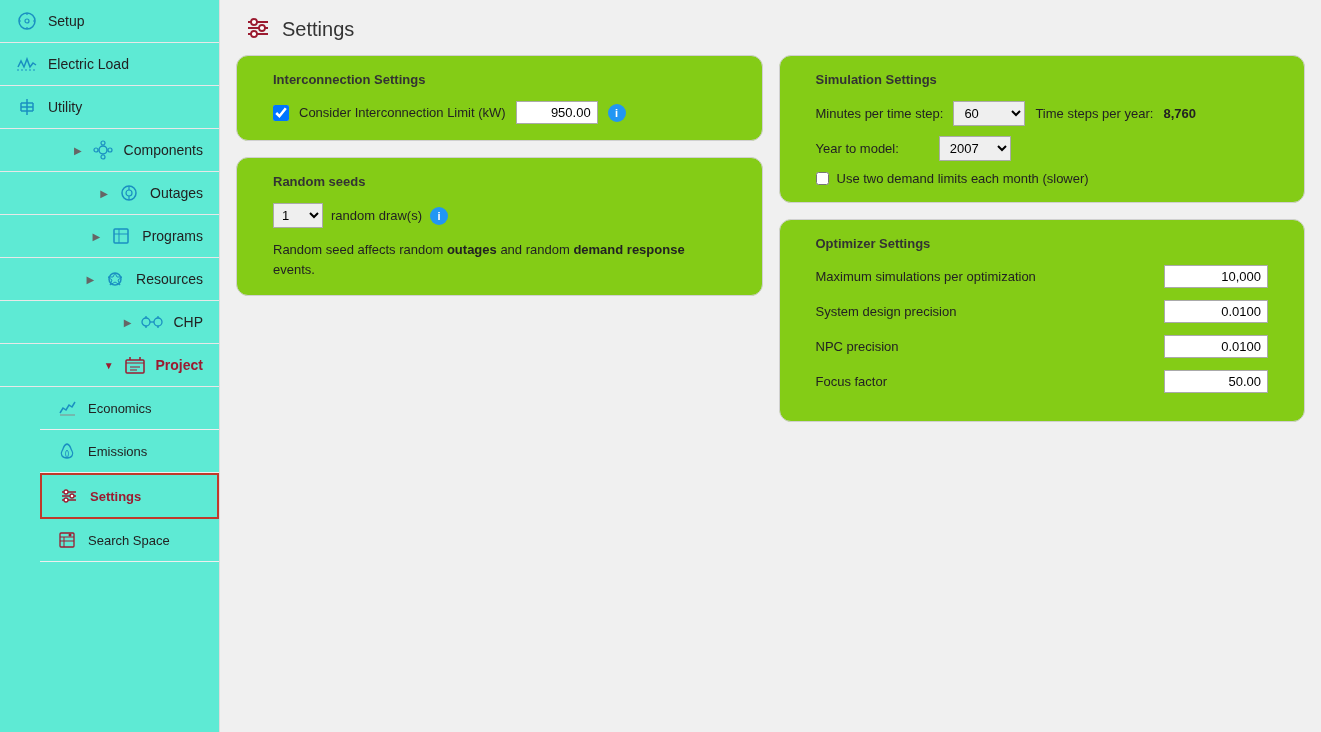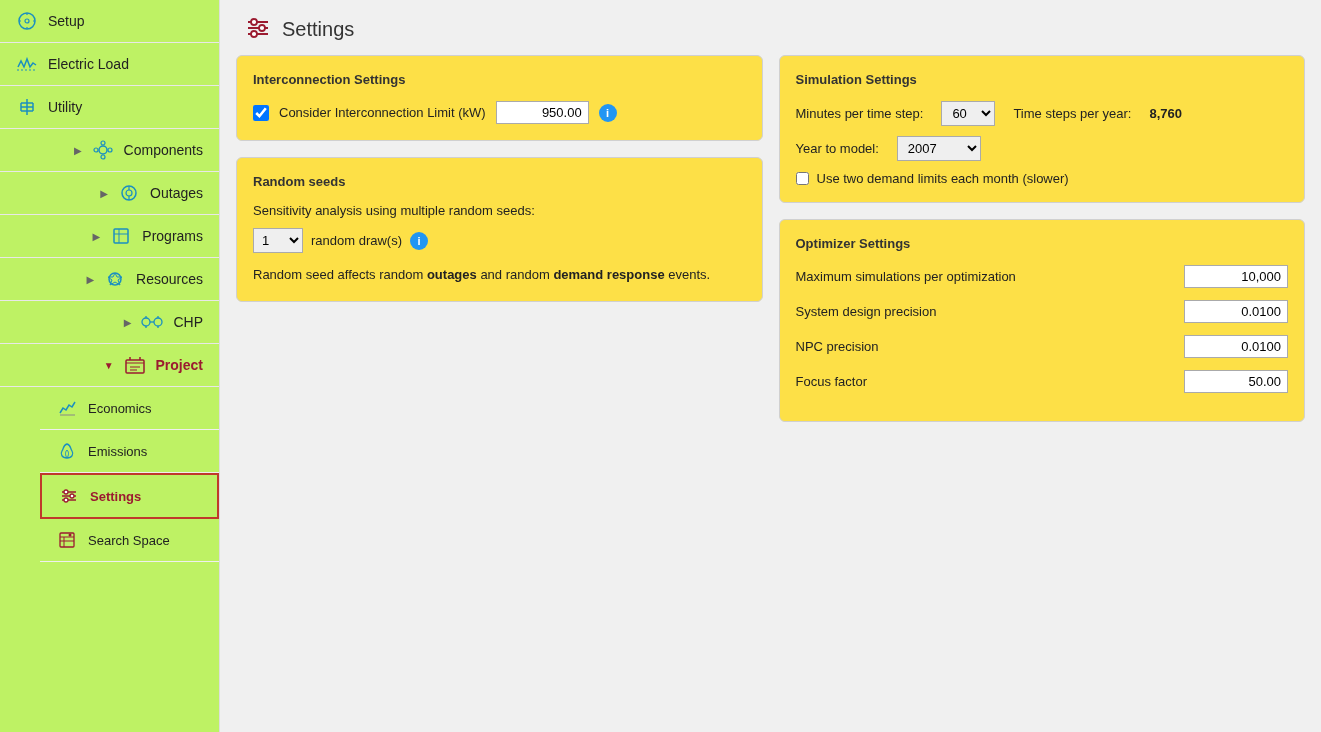--- a/index.html
+++ b/index.html
@@ -10,21 +10,21 @@
       color: #222;
       display: flex;
       height: 732px;
       width: 1321px;
       overflow: hidden;
     }
 
     
     .sidebar {
       width: 220px;
-      background: #bef264;
+      background: #5eead4;
       border-right: 1px solid #ddd;
       display: flex;
       flex-direction: column;
       flex-shrink: 0;
     }
     .sidebar-item {
       display: flex;
       align-items: center;
       gap: 10px;
       padding: 10px 16px;
@@ -89,45 +89,45 @@
       gap: 16px;
     }
     .right-column {
       flex: 1;
       display: flex;
       flex-direction: column;
       gap: 16px;
     }
 
     .card {
-      background: #fde047;
+      background: #84cc16;
       border: 1px solid #d0d0d0;
-      border-radius: 6px;
-      padding: 16px 16px;
+      border-radius: 12px;
+      padding: 16px 36px;
     }
     .card-title {
       font-size: 13px;
       font-weight: 600;
       color: #333;
       margin-bottom: 14px;
     }
 
     
     .ic-row {
       display: flex;
       align-items: center;
       gap: 10px;
     }
     .ic-checkbox {
       width: 16px;
       height: 16px;
     }
     .ic-label { font-size: 13px; text-align: right; }
     .ic-input {
-      width: 93px;
+      width: 82px;
       border: 1px solid #aaa;
       padding: 3px 6px;
       font-size: 13px;
       text-align: right;
     }
     .info-icon {
       display: inline-flex;
       align-items: center;
       justify-content: center;
       width: 18px;
@@ -156,30 +156,30 @@
     .rs-note {
       font-size: 13px;
       line-height: 1.5;
     }
     .rs-note strong { font-weight: 700; }
 
     
     .sim-row {
       display: flex;
       align-items: center;
-      gap: 18px;
+      gap: 10px;
       margin-bottom: 10px;
       flex-wrap: wrap;
     }
     .sim-label { font-size: 13px; }
     .sim-select {
       border: 1px solid #aaa;
       padding: 3px 6px;
       font-size: 13px;
-      width: 54px;
+      width: 72px;
     }
     .sim-note {
       font-size: 12px;
       font-style: italic;
       color: #555;
       line-height: 1.5;
       margin-bottom: 12px;
     }
     .sim-value { font-weight: 700; }
 
@@ -187,21 +187,22 @@
     .year-row {
       display: flex;
       align-items: center;
       gap: 18px;
       margin-bottom: 10px;
     }
     .year-select {
       border: 1px solid #aaa;
       padding: 3px 6px;
       font-size: 13px;
-      width: 84px;
+      width: 72px;
+      margin-left: 22px;
     }
 
     
     .demand-row {
       display: flex;
       align-items: center;
       gap: 8px;
     }
 
     
@@ -418,21 +419,20 @@
         <div class="ic-row">
           <input type="checkbox" class="ic-checkbox" checked="" style="">
           <label class="ic-label">Consider Interconnection Limit (kW)</label>
           <input type="text" class="ic-input" value="950.00" style="">
           <span class="info-icon">i</span>
         </div>
       </div>
 
       <div class="card">
         <div class="card-title">Random seeds</div>
-        <div style="font-size:13px; margin-bottom:10px;">Sensitivity analysis using multiple random seeds:</div>
         <div class="rs-row">
           <select class="rs-select">
             <option>1</option>
             <option>2</option>
             <option>5</option>
             <option>10</option>
           </select>
           <span>random draw(s)</span>
           <span class="info-icon">i</span>
         </div>

